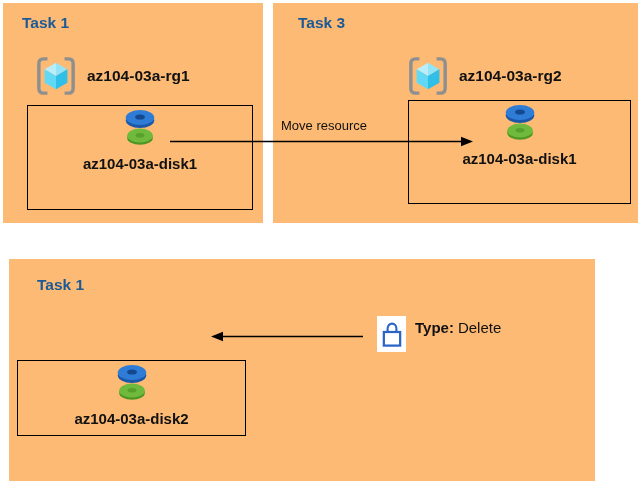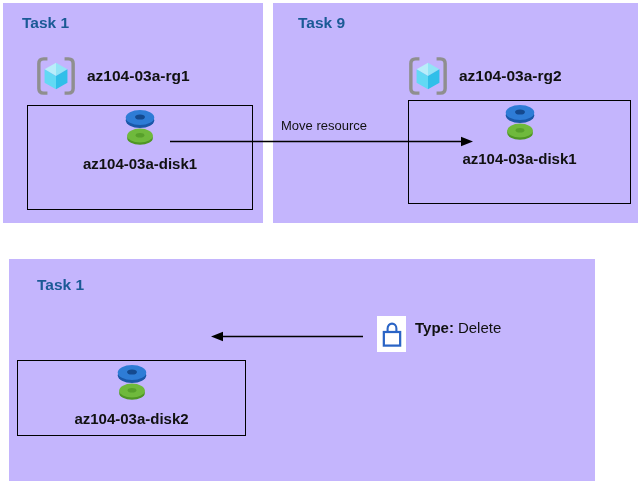--- a/index.html
+++ b/index.html
@@ -1,20 +1,20 @@
 <!DOCTYPE html>
 <html><head>
 <meta charset="utf-8">
 <style>
   * { margin:0; padding:0; box-sizing:border-box; }
   html,body { width:641px; height:487px; background:#ffffff; }
   body { font-family:"Liberation Sans", sans-serif; position:relative; overflow:hidden; color:#111; }
   .canvas { position:absolute; left:0; top:0; width:641px; height:487px; }
 
-  .panel { position:absolute; background:#c4b5fd; }
+  .panel { position:absolute; background:#fdba74; }
   .panel-title { position:absolute; font-size:15.5px; font-weight:700; color:#1B5A96; white-space:nowrap; }
 
   .rg-row { position:absolute; display:flex; align-items:center; gap:10px; }
   .rg-label { font-size:15.5px; font-weight:700; white-space:nowrap; }
 
   .res-box { position:absolute; border:1.5px solid #000; display:flex; flex-direction:column;
              align-items:center; gap:7px; background:transparent; }
   .res-label { font-size:15px; font-weight:700; white-space:nowrap; }
 
   .arrow-svg { position:absolute; overflow:visible; }
@@ -55,21 +55,21 @@
         <ellipse cx="20" cy="11.5" rx="5.2" ry="2.7" fill="#14498F"></ellipse>
         <ellipse cx="20" cy="33.5" rx="13.5" ry="7.3" fill="#4E9624"></ellipse>
         <ellipse cx="20" cy="31" rx="13.5" ry="7.3" fill="#6FB93C"></ellipse>
         <ellipse cx="20" cy="30.6" rx="4.6" ry="2.4" fill="#57A02B"></ellipse>
       </svg>
       <span class="res-label">az104-03a-disk1</span>
     </div>
   </div>
 
   <div class="panel" style="left:273px; top:3px; width:365px; height:220px;">
-    <div class="panel-title" style="left:25px; top:11px;">Task 9</div>
+    <div class="panel-title" style="left:25px; top:11px;">Task 3</div>
 
     <div class="rg-row" style="left:134px; top:53px;">
       <svg class="icon" width="42" height="40" viewBox="0 0 44 42">
         <path d="M13 3 H9 Q4 3 4 8 V34 Q4 39 9 39 H13" fill="none" stroke="#8F8F8F" stroke-width="3.6"></path>
         <path d="M31 3 H35 Q40 3 40 8 V34 Q40 39 35 39 H31" fill="none" stroke="#8F8F8F" stroke-width="3.6"></path>
         <polygon points="22,7 10,14 22,21" fill="#B9EDFA"></polygon>
         <polygon points="22,7 34,14 22,21" fill="#93E4F6"></polygon>
         <polygon points="10,14 22,21 22,35 10,28" fill="#62D9F4"></polygon>
         <polygon points="34,14 22,21 22,35 34,28" fill="#30BFE9"></polygon>
       </svg>

